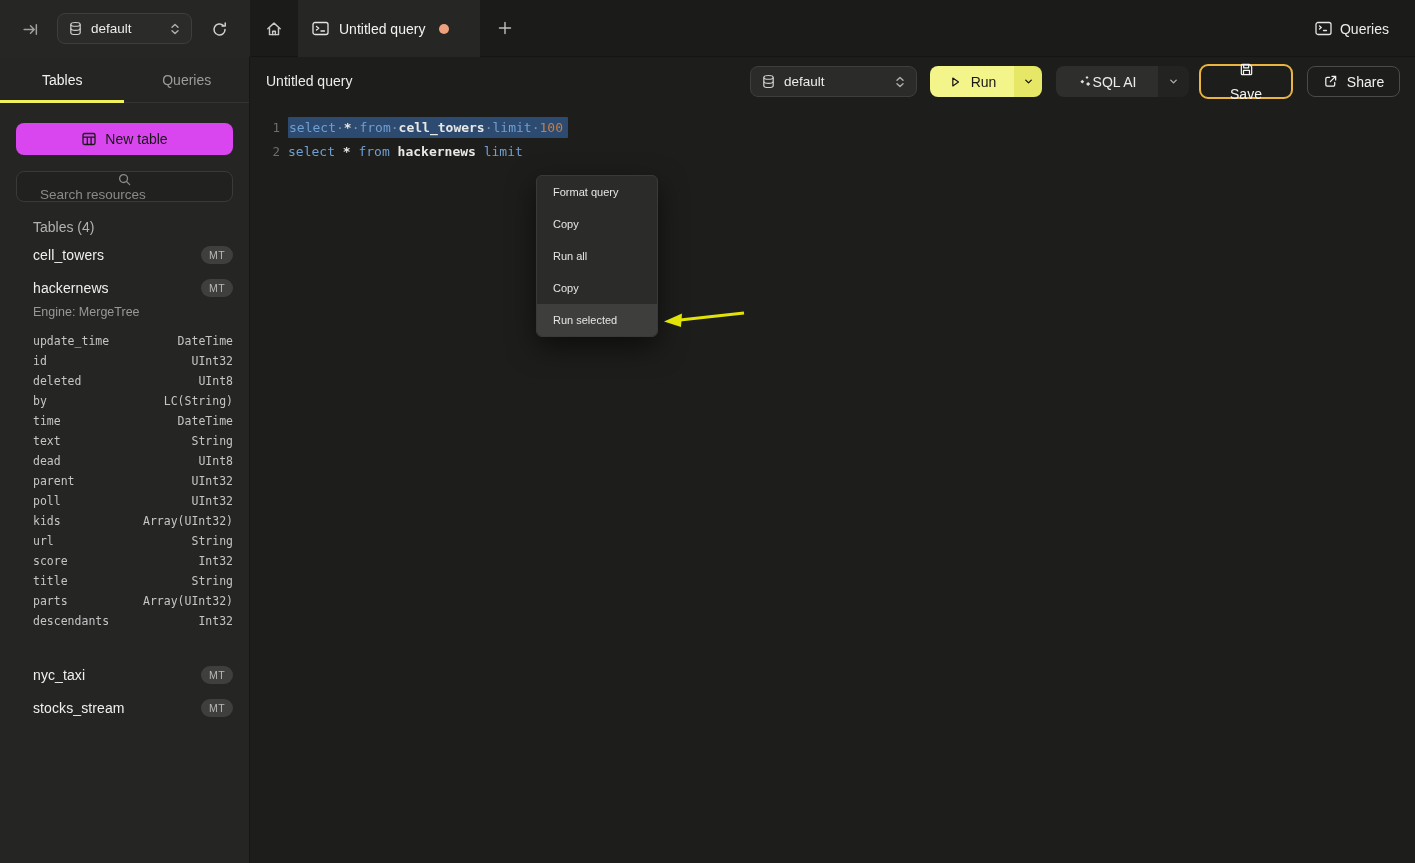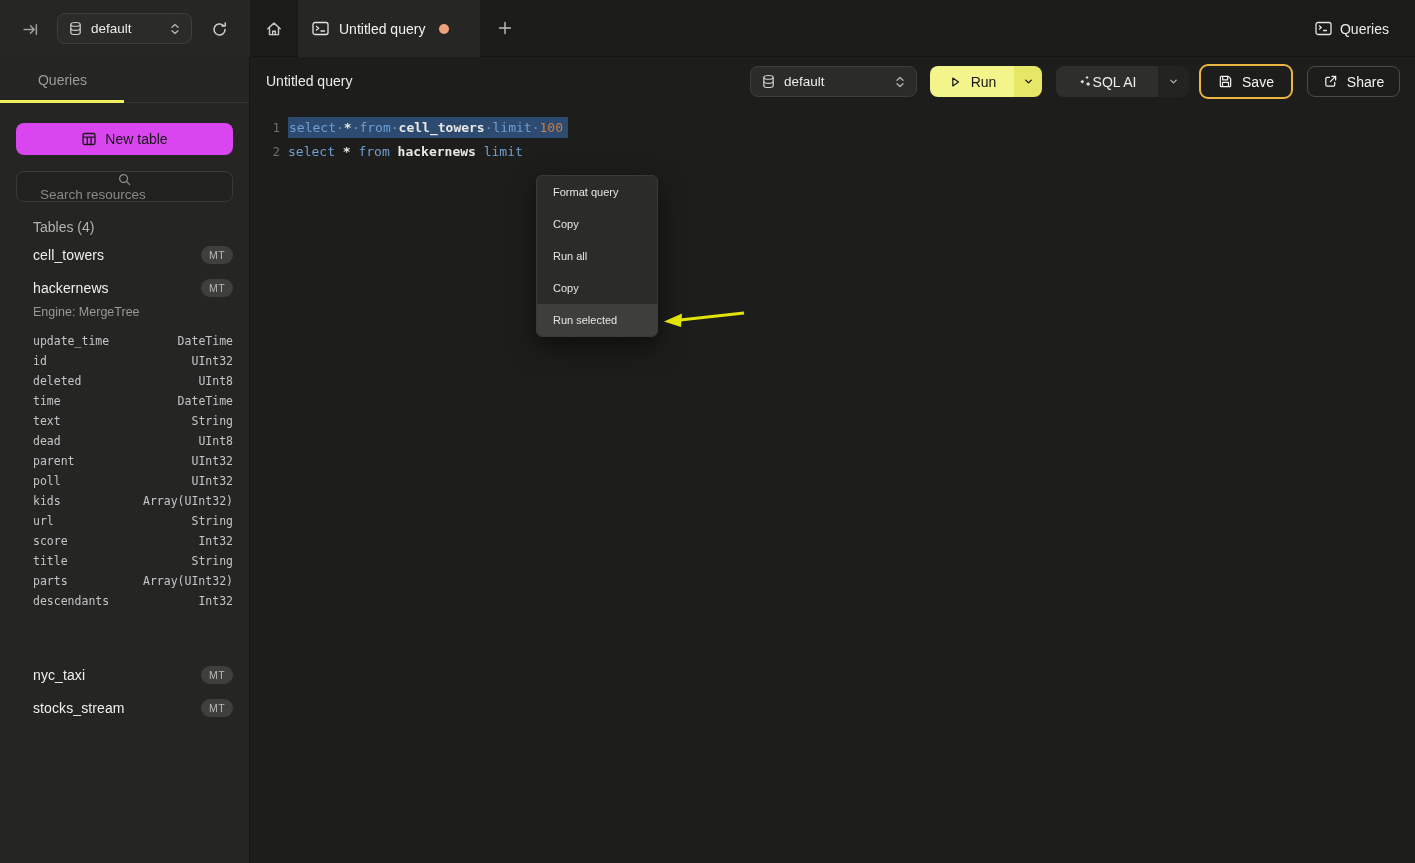--- a/index.html
+++ b/index.html
@@ -77,21 +77,21 @@
   .run-chev { width:28px; height:100%; background:#e6e766; display:flex; align-items:center; justify-content:center; }
 
   .sqlai-btn { position:absolute; left:806px; top:9px; height:31px; width:133px; display:flex; border-radius:8px;
                overflow:hidden; cursor:pointer; }
   .sqlai-main { width:102px; height:100%; background:#2e2e2c; display:flex; align-items:center; justify-content:center;
                 font-size:14px; font-weight:500; color:#ececea; }
   .sqlai-chev { width:31px; height:100%; background:#232321; display:flex; align-items:center; justify-content:center; }
 
   .save-btn { position:absolute; left:949px; top:7px; height:35px; width:94px; background:transparent;
               border:2px solid #e9b440; border-radius:9px; display:flex; align-items:center; justify-content:center;
-              gap:9px; font-size:14px; font-weight:500; color:#f2f2f0; cursor:pointer; font-family:inherit; }
+              gap:9px; font-size:14px; font-weight:500; color:#f2f2f0; cursor:pointer; font-family:inherit;flex-direction:column; }
   .share-btn { position:absolute; left:1057px; top:9px; height:31px; width:93px; background:transparent;
                border:1px solid #4b4b49; border-radius:8px; display:flex; align-items:center; justify-content:center;
                gap:9px; font-size:14px; font-weight:500; color:#f2f2f0; cursor:pointer; font-family:inherit; }
 
   
   .editor { position:absolute; left:0; top:48px; right:0; bottom:0; }
   .code-line { position:absolute; left:0; height:24px; display:flex; align-items:center; white-space:pre;
                font-family:"DejaVu Sans Mono", monospace; font-size:13px; }
   .gutter { width:30px; text-align:right; color:#6e6e6c; font-size:12.5px; flex:none; }
   .code { margin-left:8px; }
@@ -186,20 +186,21 @@
           <rect x="1" y="1.5" width="15" height="12" rx="2"></rect>
           <path d="M4.5 5l1.8 1.5-1.8 1.5M8.5 9.5h3"></path>
         </svg>
       </span>
       <span class="lbl">Queries</span>
     </div>
   </div>
 
   <div class="sidebar">
     <div class="side-tabs">
+      <div class="side-tab active">Tables</div>
       <div class="side-tab inactive">Queries</div>
       <div class="side-tab-underline"></div>
     </div>
 
     <button class="newtable-btn">
       <span>
         <svg width="16" height="16" viewBox="0 0 16 16" fill="none" stroke="#1a1a18" stroke-width="1.3" stroke-linejoin="round">
           <rect x="2" y="2.5" width="12" height="11" rx="1.5"></rect>
           <path d="M2 6.2h12M6.3 6.2v7.3M10.1 6.2v7.3"></path>
         </svg>
@@ -234,20 +235,24 @@
           <span class="cname">update_time</span>
           <span class="ctype">DateTime</span>
         </div>
       <div class="col-row">
           <span class="cname">id</span>
           <span class="ctype">UInt32</span>
         </div>
       <div class="col-row">
           <span class="cname">deleted</span>
           <span class="ctype">UInt8</span>
+        </div>
+      <div class="col-row">
+          <span class="cname">by</span>
+          <span class="ctype">LC(String)</span>
         </div>
       <div class="col-row">
           <span class="cname">time</span>
           <span class="ctype">DateTime</span>
         </div>
       <div class="col-row">
           <span class="cname">text</span>
           <span class="ctype">String</span>
         </div>
       <div class="col-row">

